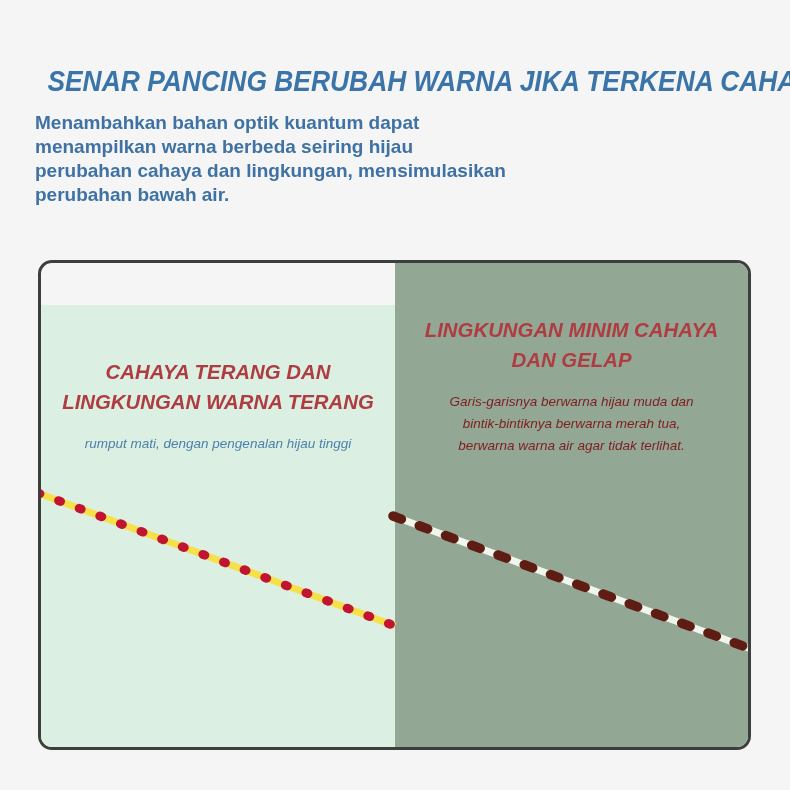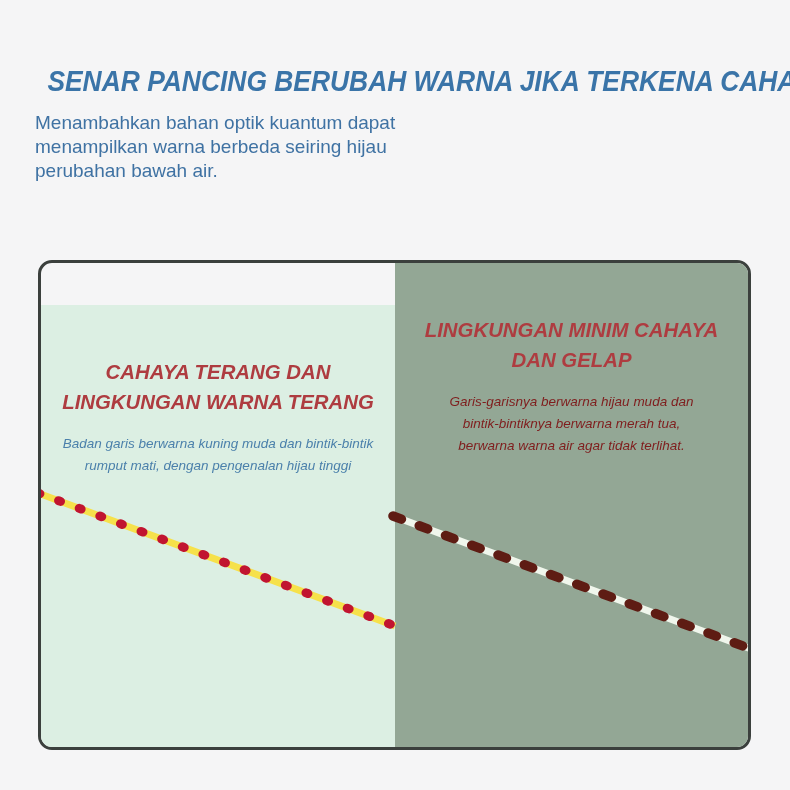--- a/index.html
+++ b/index.html
@@ -25,21 +25,21 @@
     transform-origin:center;
     white-space:nowrap;
   }
 
   .intro{
     position:absolute;
     left:35px;top:111px;
     width:480px;
     font-size:19px;
     line-height:24px;
-    font-weight:400;
+    font-weight:700;
     color:#3f72a3;
   }
 
   .panel{
     position:absolute;
     left:38px;top:260px;
     width:713px;height:490px;
     border:3px solid #3b403d;
     border-radius:14px;
     overflow:hidden;
@@ -82,32 +82,32 @@
 </head>
 <body>
 
 <div class="stage">
 
   <h1 class="main-title">SENAR PANCING BERUBAH WARNA JIKA TERKENA CAHAYA</h1>
 
   <div class="intro">
     <div>Menambahkan bahan optik kuantum dapat</div>
     <div>menampilkan warna berbeda seiring hijau</div>
+    <div>perubahan cahaya dan lingkungan, mensimulasikan</div>
     <div>perubahan bawah air.</div>
   </div>
 
   <div class="panel">
 
     <div class="half light">
       <h2>
         <span>CAHAYA TERANG DAN</span><br>
         <span>LINGKUNGAN WARNA TERANG</span>
       </h2>
       <div class="body">
-        <div>Badan garis berwarna kuning muda dan bintik-bintik</div>
         <div>rumput mati, dengan pengenalan hijau tinggi</div>
       </div>
     </div>
 
     <div class="half dark">
       <h2>
         <span>LINGKUNGAN MINIM CAHAYA</span><br>
         <span>DAN GELAP</span>
       </h2>
       <div class="body">

